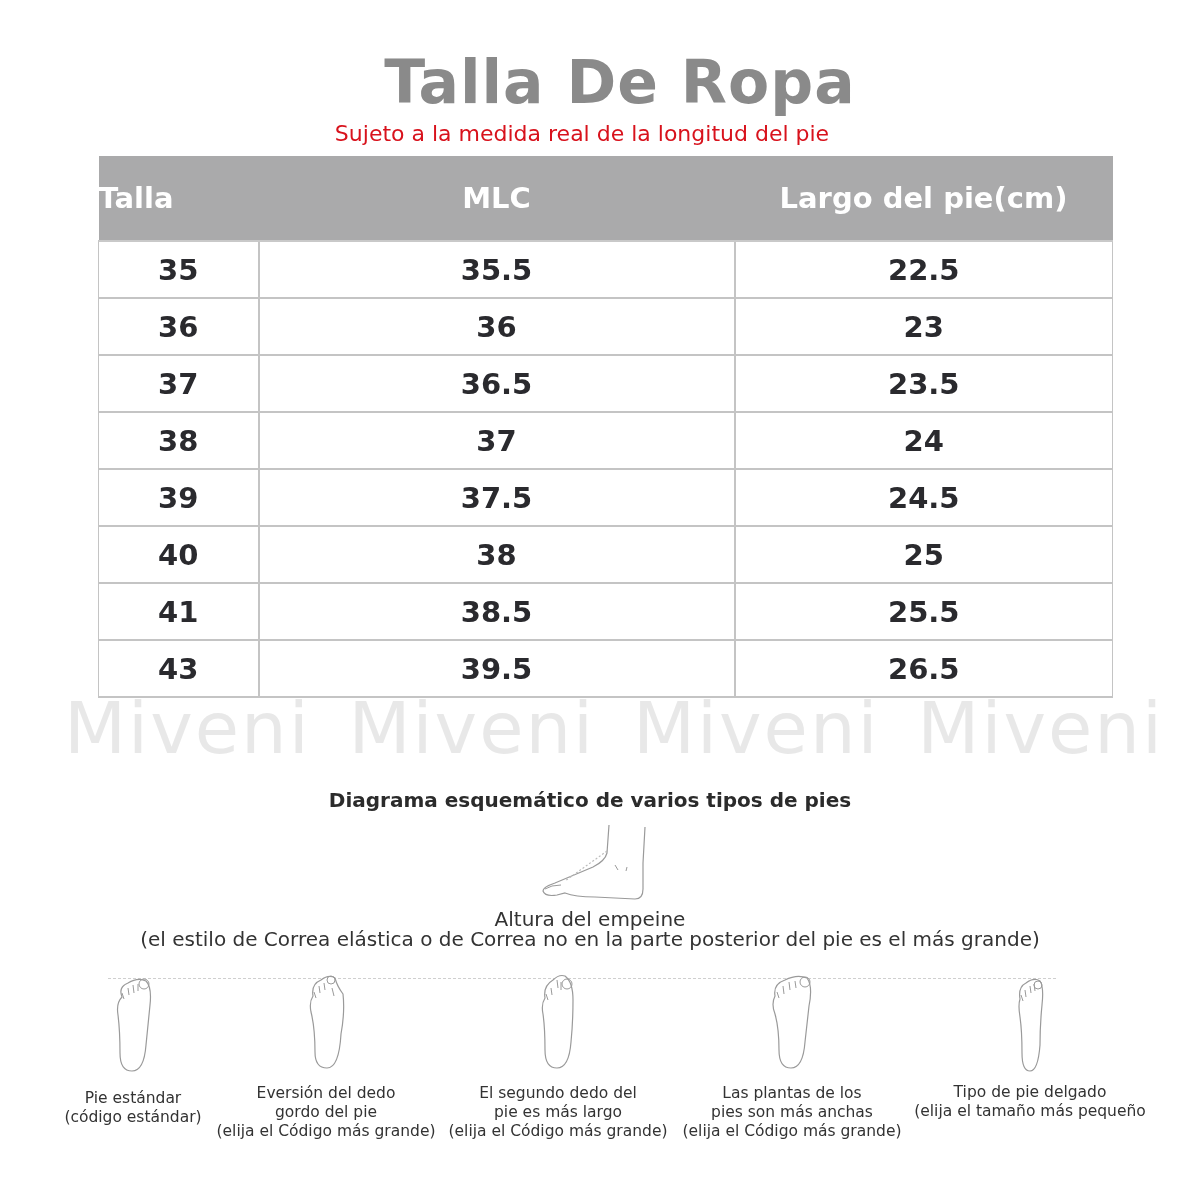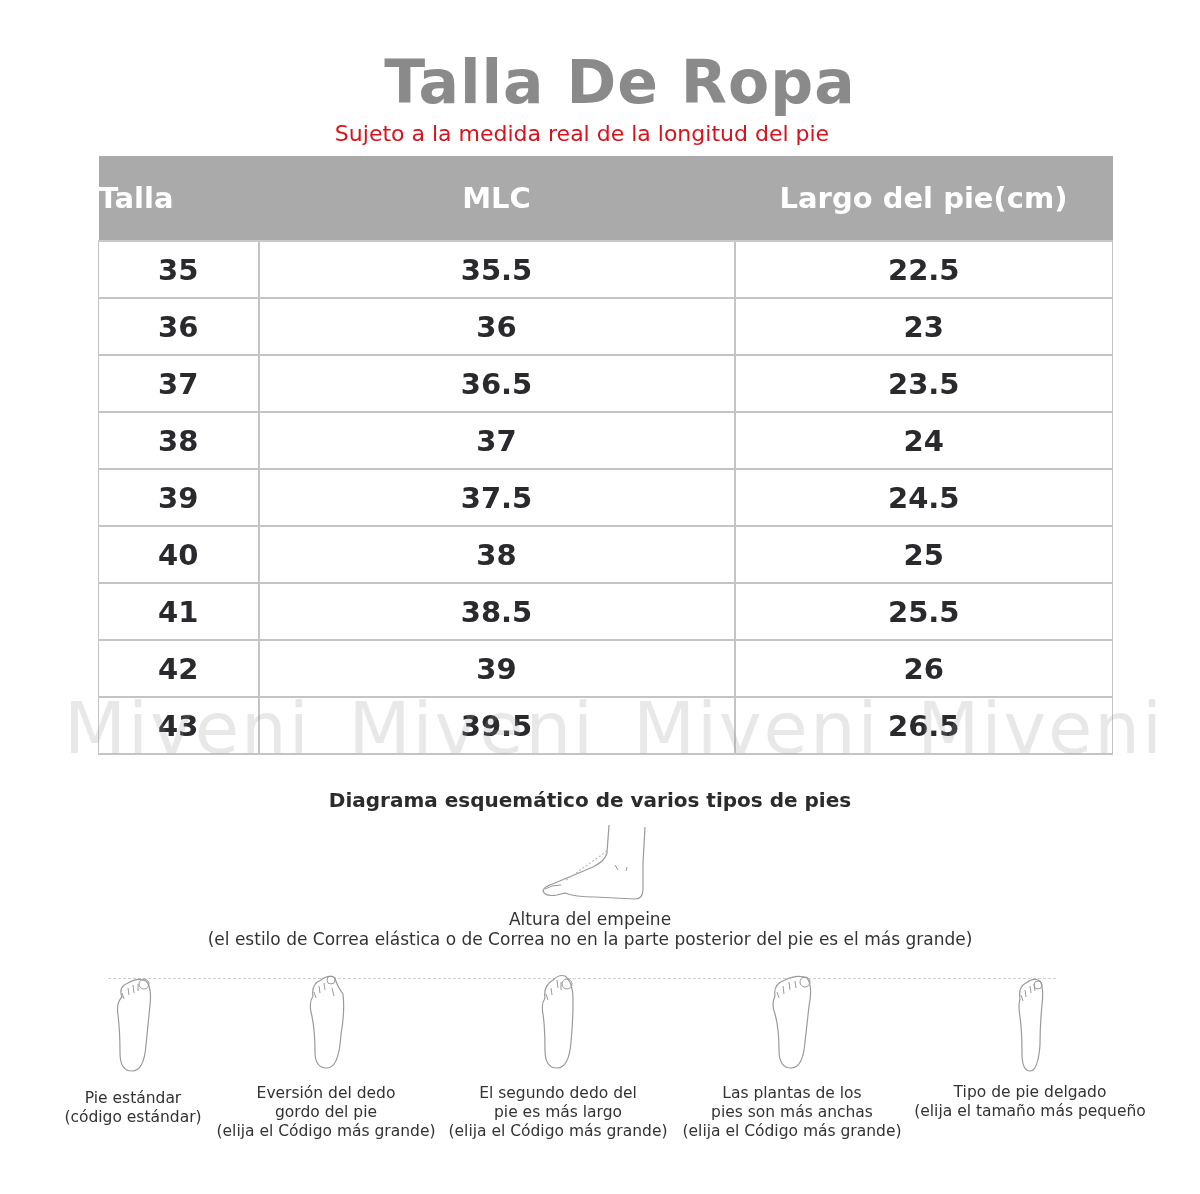--- a/index.html
+++ b/index.html
@@ -18,21 +18,21 @@
   th.h1 { text-align:left; padding-right:0; }
   th.h2 { text-align:center; padding-left:0; }
   th.h3 { text-align:center; }
 
   .watermark { position:absolute; left:52px; top:688px; width:1100px; height:80px; pointer-events:none; display:flex; justify-content:space-between; align-items:center; overflow:hidden;margin-left:12px; }
   .watermark span { font-family:"DejaVu Sans", sans-serif; font-size:72px; color:rgba(150,150,150,0.22); font-weight:normal; letter-spacing:2px; white-space:nowrap; }
 
   .diagram-title { position:absolute; left:0; width:1180px; top:788px; text-align:center; font-family:"DejaVu Sans", sans-serif; font-weight:bold; font-size:20px; color:#2b2b2b; }
 
   .side-foot { position:absolute; left:535px; top:823px; width:120px; height:80px; }
-  .instep-label { position:absolute; left:0; width:1180px; top:909px; text-align:center; font-family:"DejaVu Sans", sans-serif; font-size:17px; color:#333; line-height:20px; }
+  .instep-label { position:absolute; left:0; width:1180px; top:909px; text-align:center; font-family:"DejaVu Sans", sans-serif; font-size:20px; color:#333; line-height:20px; }
 
   .guide-line { position:absolute; left:108px; top:978px; width:948px; border-top:1.5px dashed #cfcfcf; }
 
   .foot-type { position:absolute; text-align:center; font-family:"DejaVu Sans", sans-serif; font-size:15.5px; line-height:19px; color:#333; }
   .foot-type svg { display:block; margin:0 auto; }
   .ft-label { margin-top:12px; }
 </style>
 </head>
 <body>
 
@@ -81,25 +81,20 @@
         </tr>
       <tr>
           <td>40</td>
           <td>38</td>
           <td>25</td>
         </tr>
       <tr>
           <td>41</td>
           <td>38.5</td>
           <td>25.5</td>
-        </tr>
-      <tr>
-          <td>42</td>
-          <td>39</td>
-          <td>26</td>
         </tr>
       <tr>
           <td>43</td>
           <td>39.5</td>
           <td>26.5</td>
         </tr>
     </tbody>
   </table>
 </div>
 

